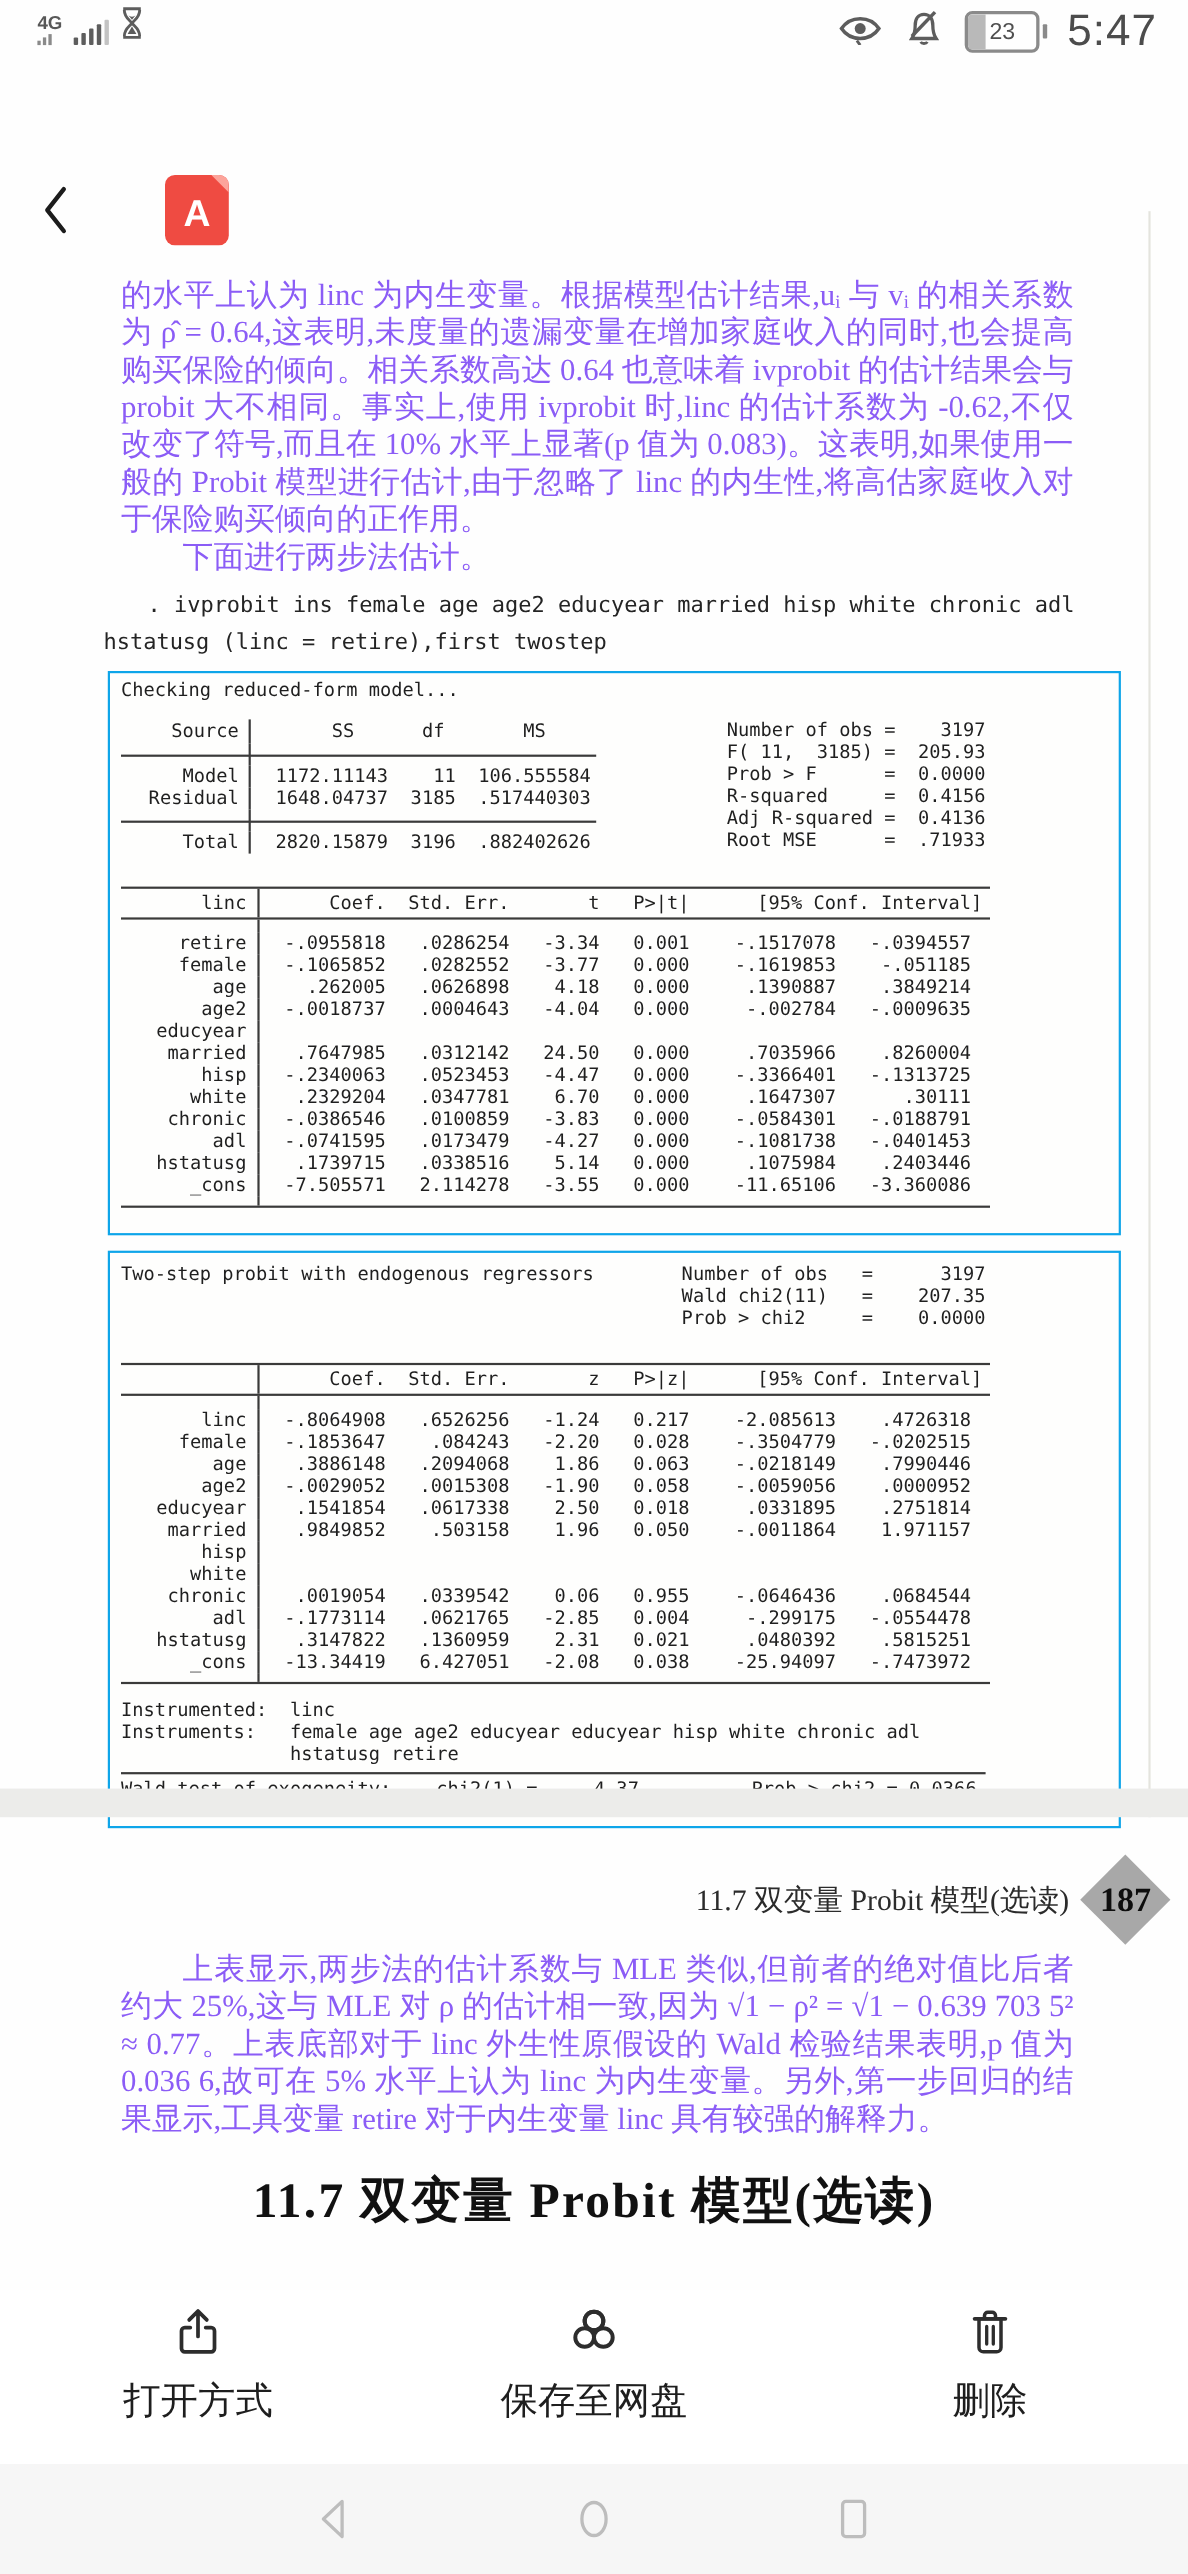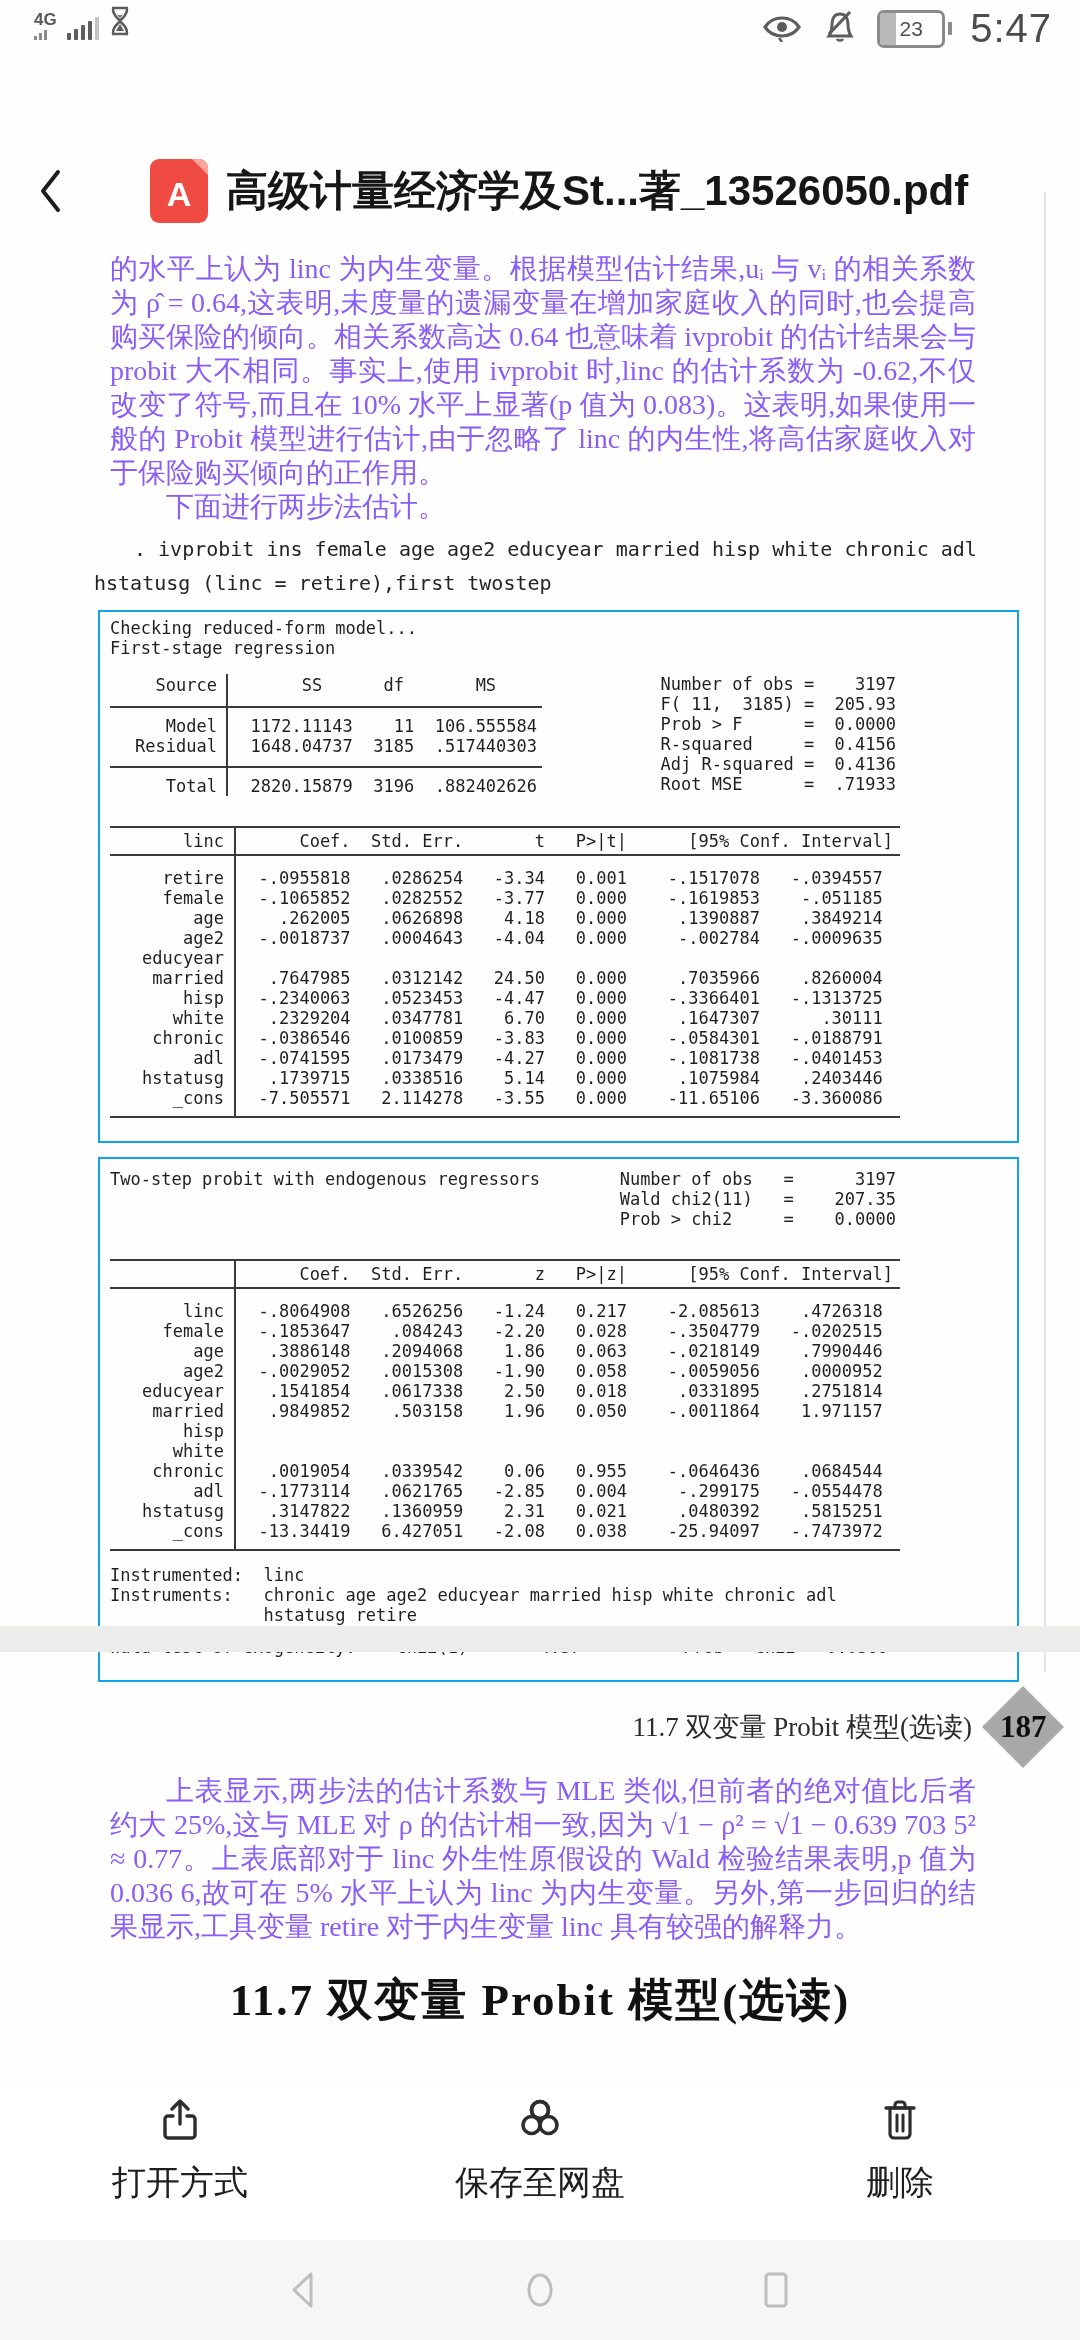--- a/index.html
+++ b/index.html
@@ -147,33 +147,31 @@
 
   <div class="app-header">
     <span class="back-btn">
       <svg width="28" height="48" viewBox="0 0 28 48">
           <polyline points="22,5 7,24 22,43" stroke="#1c1c1c" stroke-width="4" fill="none" stroke-linecap="round" stroke-linejoin="round"></polyline>
         </svg>
     </span>
     <span class="pdf-badge">
         <span class="pdf-glyph">A</span>
       </span>
-    <span class="doc-title">高级计量经济学及St...著_13526050.pdf</span>
   </div>
 
   <div class="page1">
     <div class="page-edge"></div>
     <p class="para">的水平上认为 linc 为内生变量。根据模型估计结果,uᵢ 与 vᵢ 的相关系数为 ρ̂ = 0.64,这表明,未度量的遗漏变量在增加家庭收入的同时,也会提高购买保险的倾向。相关系数高达 0.64 也意味着 ivprobit 的估计结果会与 probit 大不相同。事实上,使用 ivprobit 时,linc 的估计系数为 -0.62,不仅改变了符号,而且在 10% 水平上显著(p 值为 0.083)。这表明,如果使用一般的 Probit 模型进行估计,由于忽略了 linc 的内生性,将高估家庭收入对于保险购买倾向的正作用。</p>
     <p class="para indent">下面进行两步法估计。</p>
     <div class="cmd">. ivprobit ins female age age2 educyear married hisp white chronic adl</div>
     <div class="cmd2">hstatusg (linc = retire),first twostep</div>
 
     <div class="sbox">
       <div class="mline">Checking reduced-form model...</div>
-      <div class="mline">First-stage regression</div>
 
       <div class="anova-flex">
         <div class="anova">
           <div class="arow hd">
               <span class="alab">Source</span>
               <span class="avals">       SS      df       MS</span>
             </div>
           <div class="arow rule">
               <span class="alab"></span>
               <span class="avals"></span>
@@ -333,21 +331,21 @@
               <span class="cvals">  -13.34419   6.427051   -2.08   0.038    -25.94097   -.7473972</span>
             </div>
           </div>
         <div class="crow spb">
             <span class="clab"></span>
             <span class="cvals"></span>
           </div>
       </div>
 
       <div class="mline instr">Instrumented:  linc</div>
-      <div class="mline">Instruments:   chronic age age2 educyear married hisp white chronic adl</div>
+      <div class="mline">Instruments:   female age age2 educyear educyear hisp white chronic adl</div>
       <div class="mline">               hstatusg retire</div>
       <div class="t2rule"></div>
       <div class="wald">Wald test of exogeneity:    chi2(1) =     4.37          Prob &gt; chi2 = 0.0366</div>
     </div>
   </div>
 
   <div class="page-band"></div>
 
   <div class="page2">
     <div class="running">

